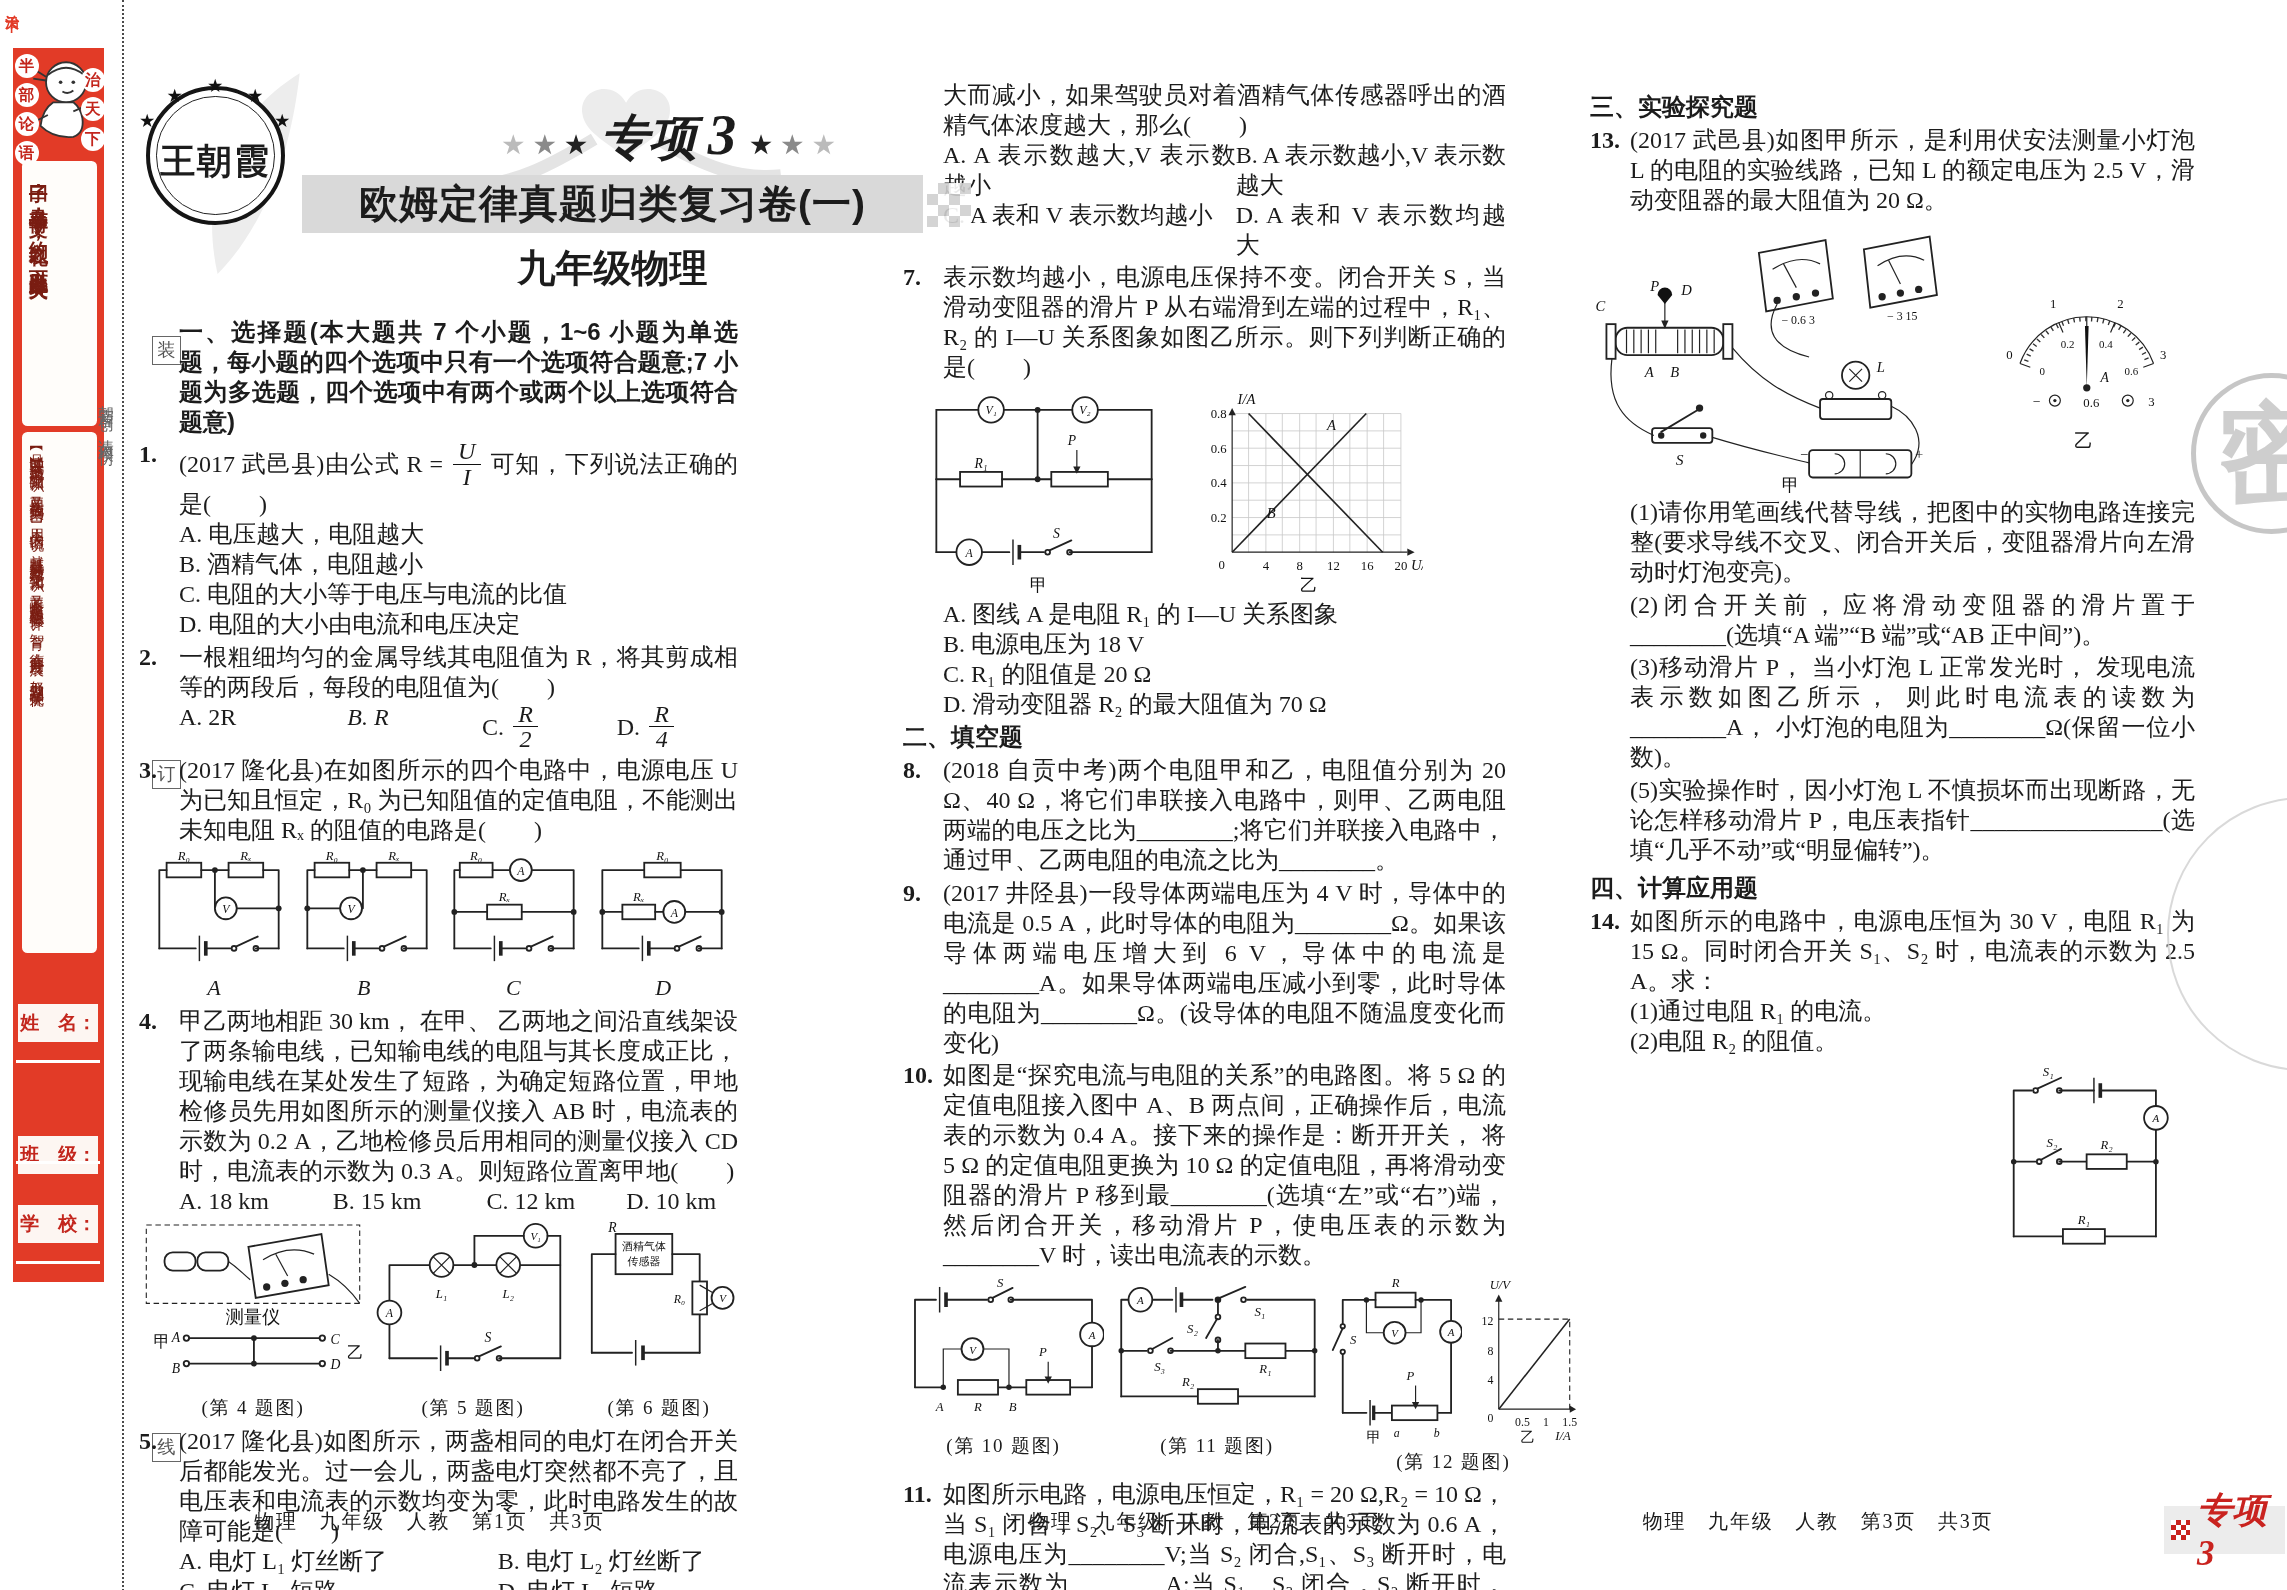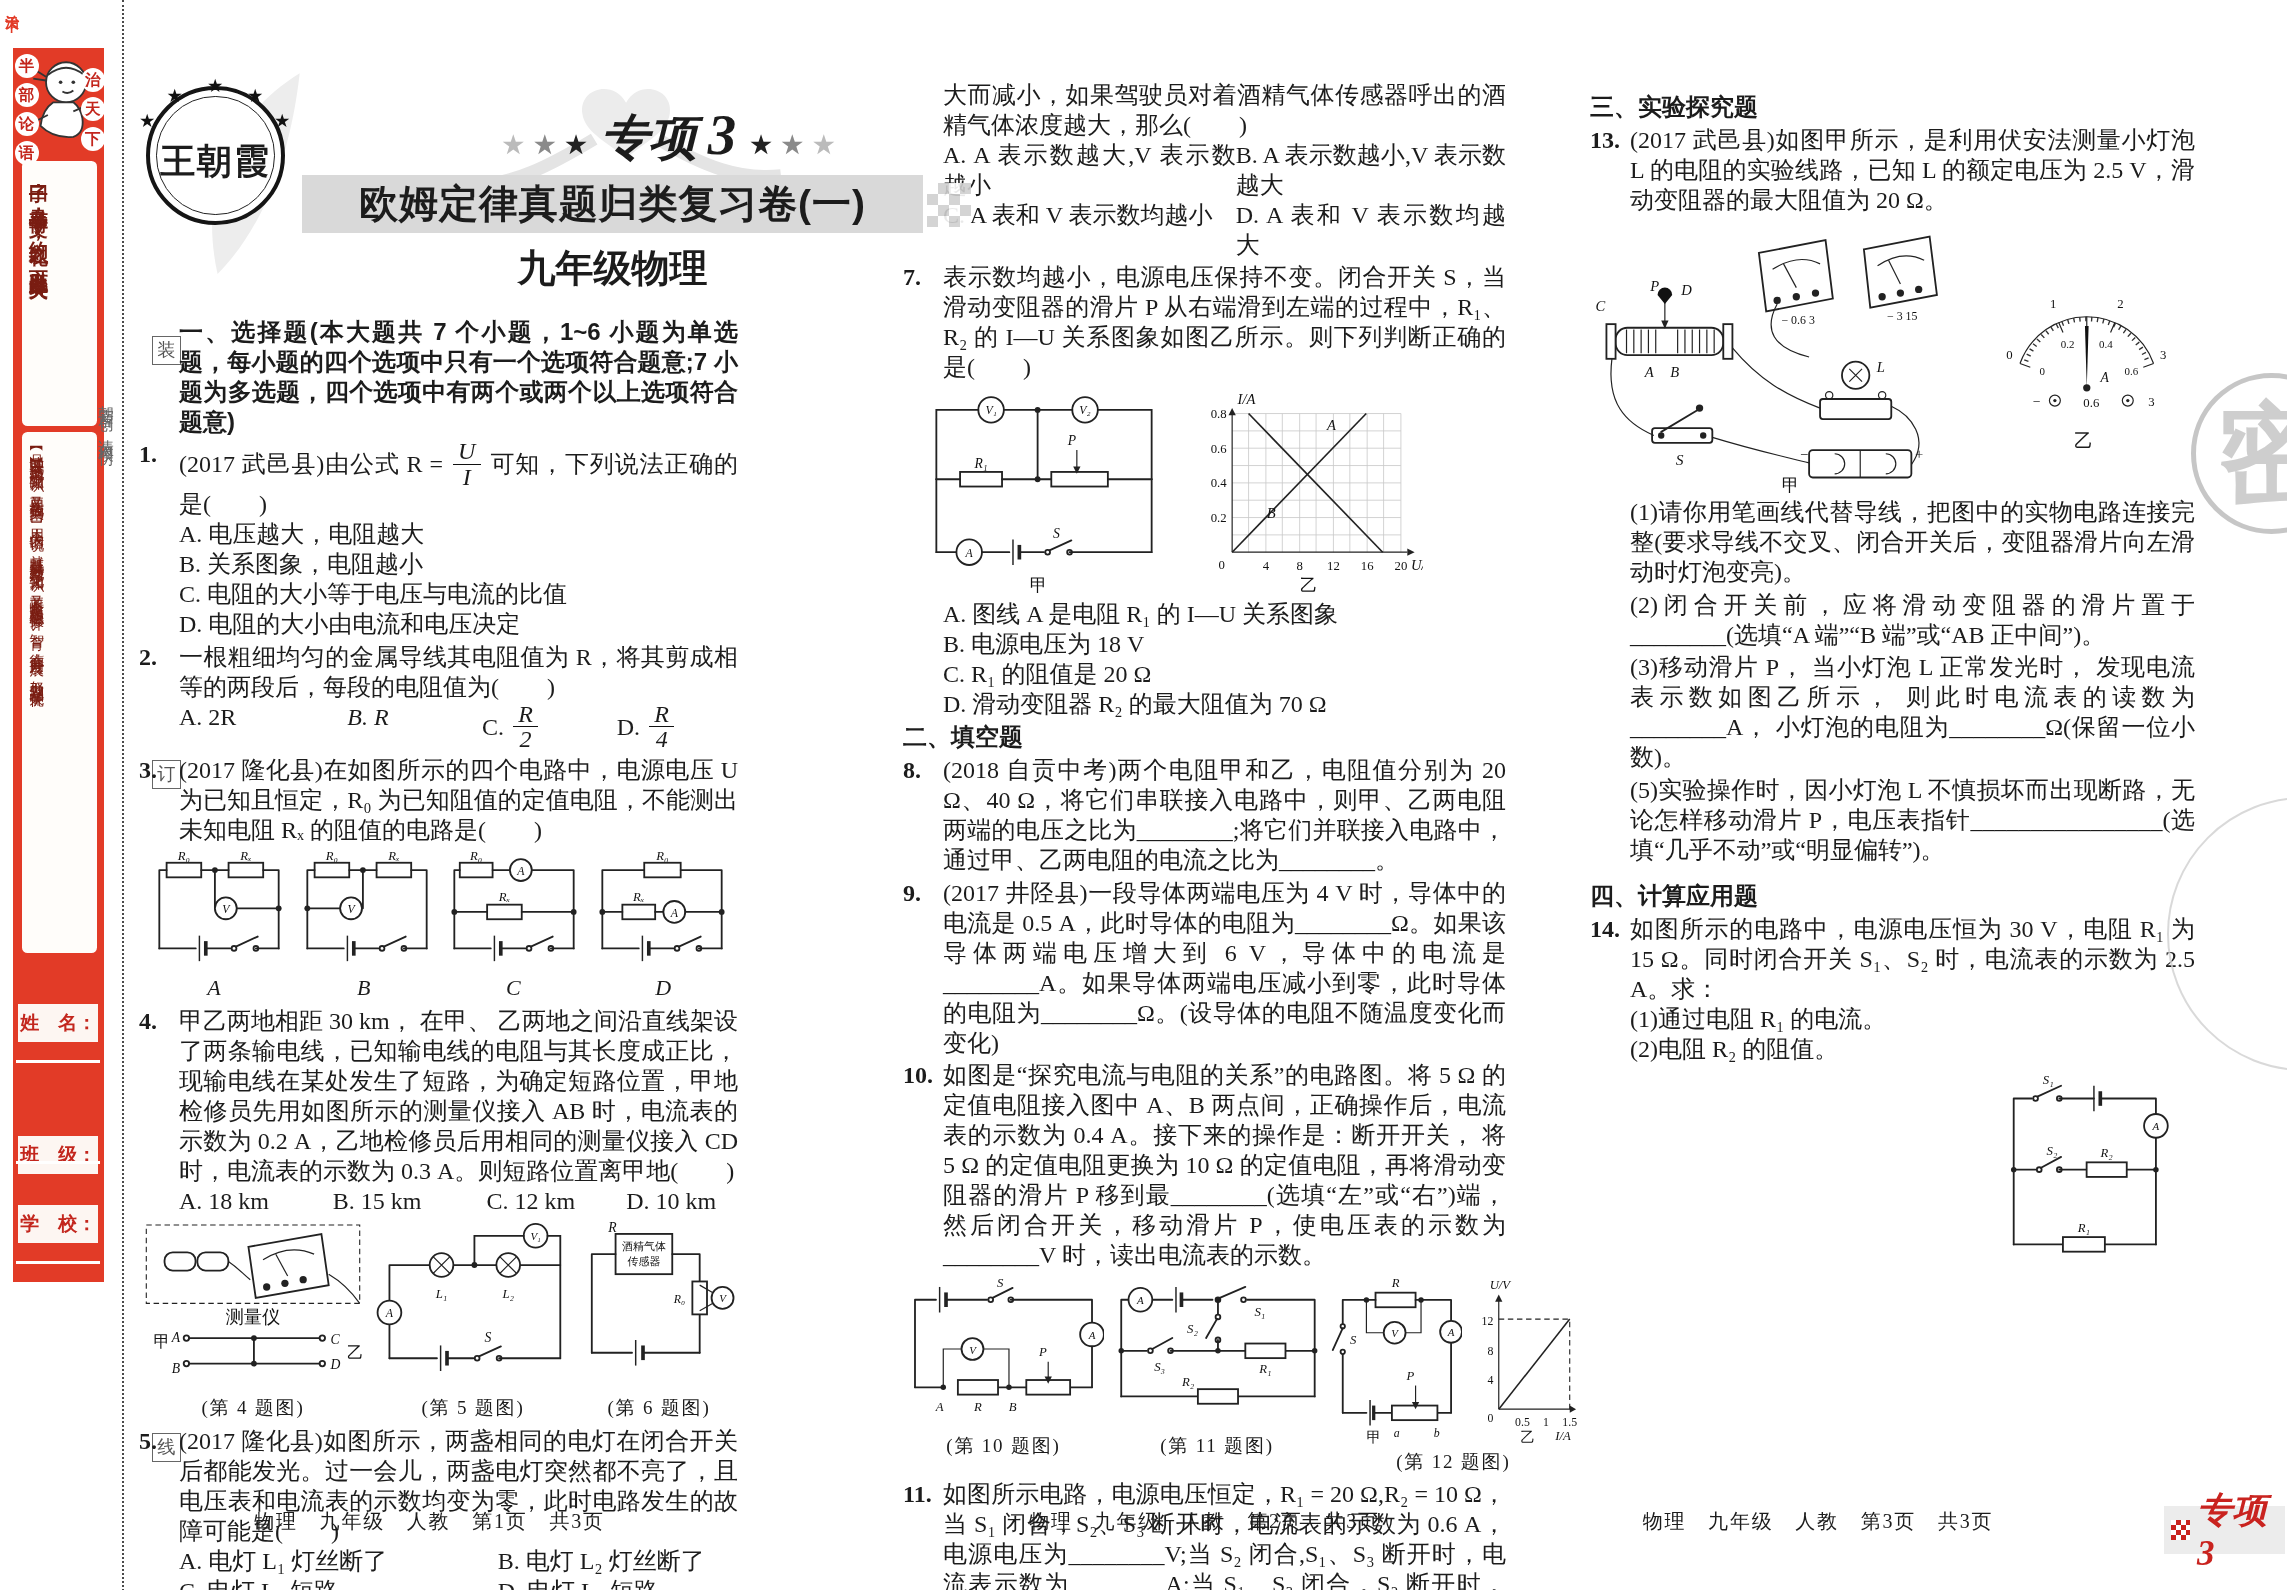--- a/index.html
+++ b/index.html
@@ -150,21 +150,21 @@
 <div class="subttl">九年级物理</div>
 
 <div class="col" style="left:139px;top:314px;width:599px">
 
   <div class="sec q"><span>一、选择题(本大题共 7 个小题，1~6 小题为单选题，每小题的四个选项中只有一个选项符合题意;7 小题为多选题，四个选项中有两个或两个以上选项符合题意)</span></div>
 
   <div class="q">
     <b class="qn">1.</b>
     <span>(2017 武邑县)由公式 R = </span><span class="frac"><span class="fn">U</span><span class="fd">I</span></span><span> 可知，下列说法正确的是(　　)</span>
     <div>A. 电压越大，电阻越大</div>
-    <div>B. 关系图象，电阻越小</div>
+    <div>B. 酒精气体，电阻越小</div>
     <div>C. 电阻的大小等于电压与电流的比值</div>
     <div>D. 电阻的大小由电流和电压决定</div>
   </div>
 
   <div class="q">
     <b class="qn">2.</b>
     <span>一根粗细均匀的金属导线其电阻值为 R，将其剪成相等的两段后，每段的电阻值为(　　)</span>
   </div>
   <div class="orow orow4">
     <span style="">A. 2R</span>
@@ -678,21 +678,21 @@
       </svg>
       <div class="figcap">乙</div>
     </div>
   </div>
 
   <div class="q"><span>(1)请你用笔画线代替导线，把图中的实物电路连接完整(要求导线不交叉、闭合开关后，变阻器滑片向左滑动时灯泡变亮)。</span></div>
   <div class="q"><span>(2)闭合开关前，应将滑动变阻器的滑片置于________(选填“A 端”“B 端”或“AB 正中间”)。</span></div>
   <div class="q"><span>(3)移动滑片 P， 当小灯泡 L 正常发光时， 发现电流表示数如图乙所示， 则此时电流表的读数为________A， 小灯泡的电阻为________Ω(保留一位小数)。</span></div>
   <div class="q"><span>(5)实验操作时，因小灯泡 L 不慎损坏而出现断路，无论怎样移动滑片 P，电压表指针________________(选填“几乎不动”或“明显偏转”)。</span></div>
 
-  <div class="sec" style="margin-top:16px">四、计算应用题</div>
+  <div class="sec" style="margin-top:8px">四、计算应用题</div>
 
   <div class="q">
     <b class="qn">14.</b>
     <span>如图所示的电路中，电源电压恒为 30 V，电阻 R₁ 为 15 Ω。同时闭合开关 S₁、S₂ 时，电流表的示数为 2.5 A。求：</span>
     <div>(1)通过电阻 R₁ 的电流。</div>
     <div>(2)电阻 R₂ 的阻值。</div>
   </div>
 
   <div style="display:flex;justify-content:flex-end;margin-top:9.1px;padding-right:18.3px">
     <svg class="fig" width="178" height="196" viewBox="0 0 195 215" style="font-size:26px">

